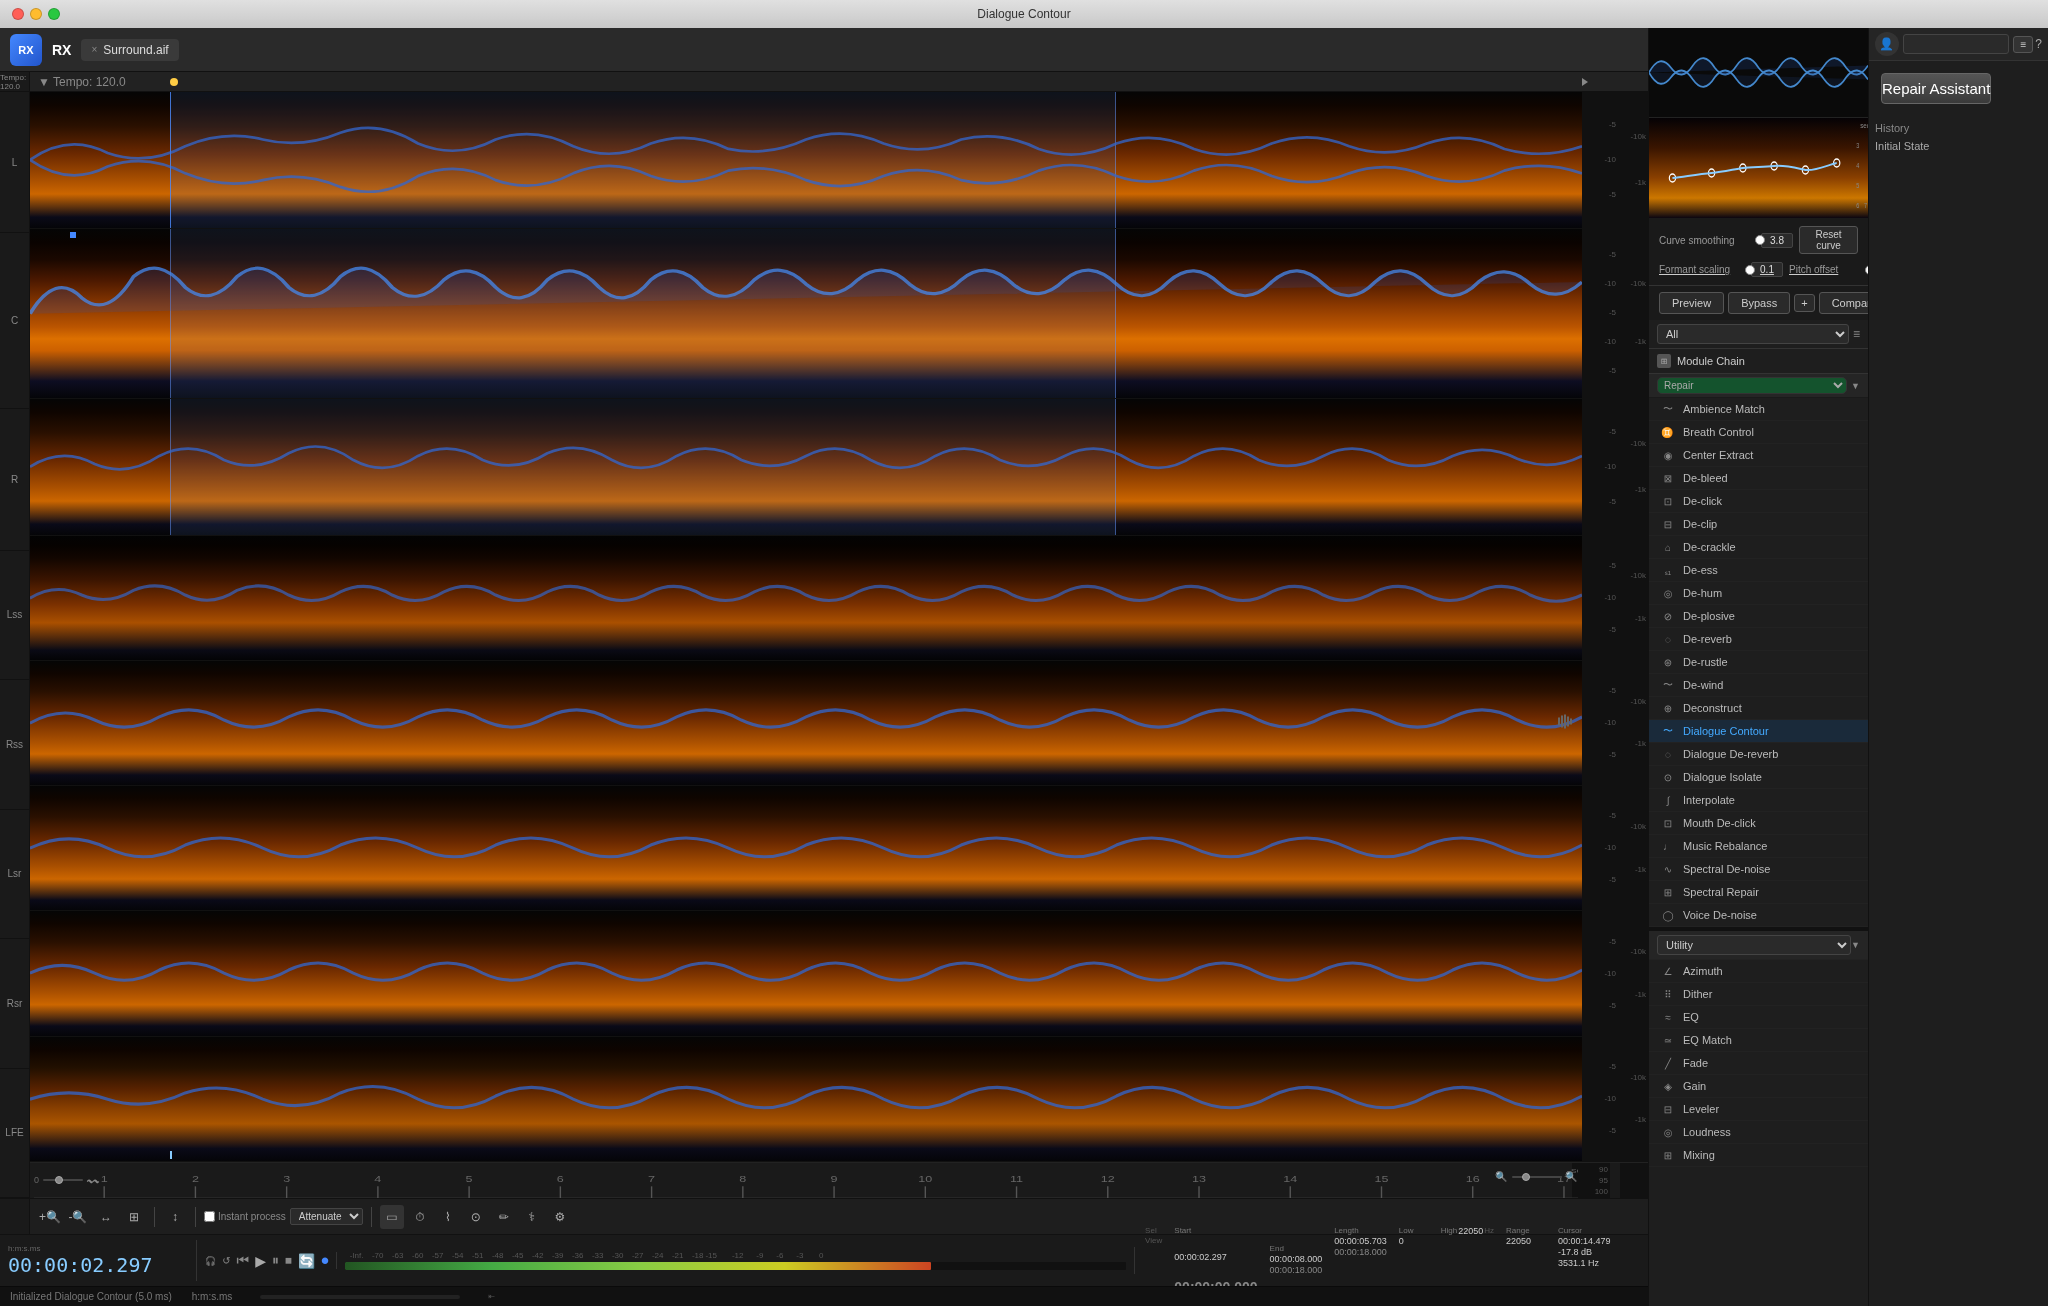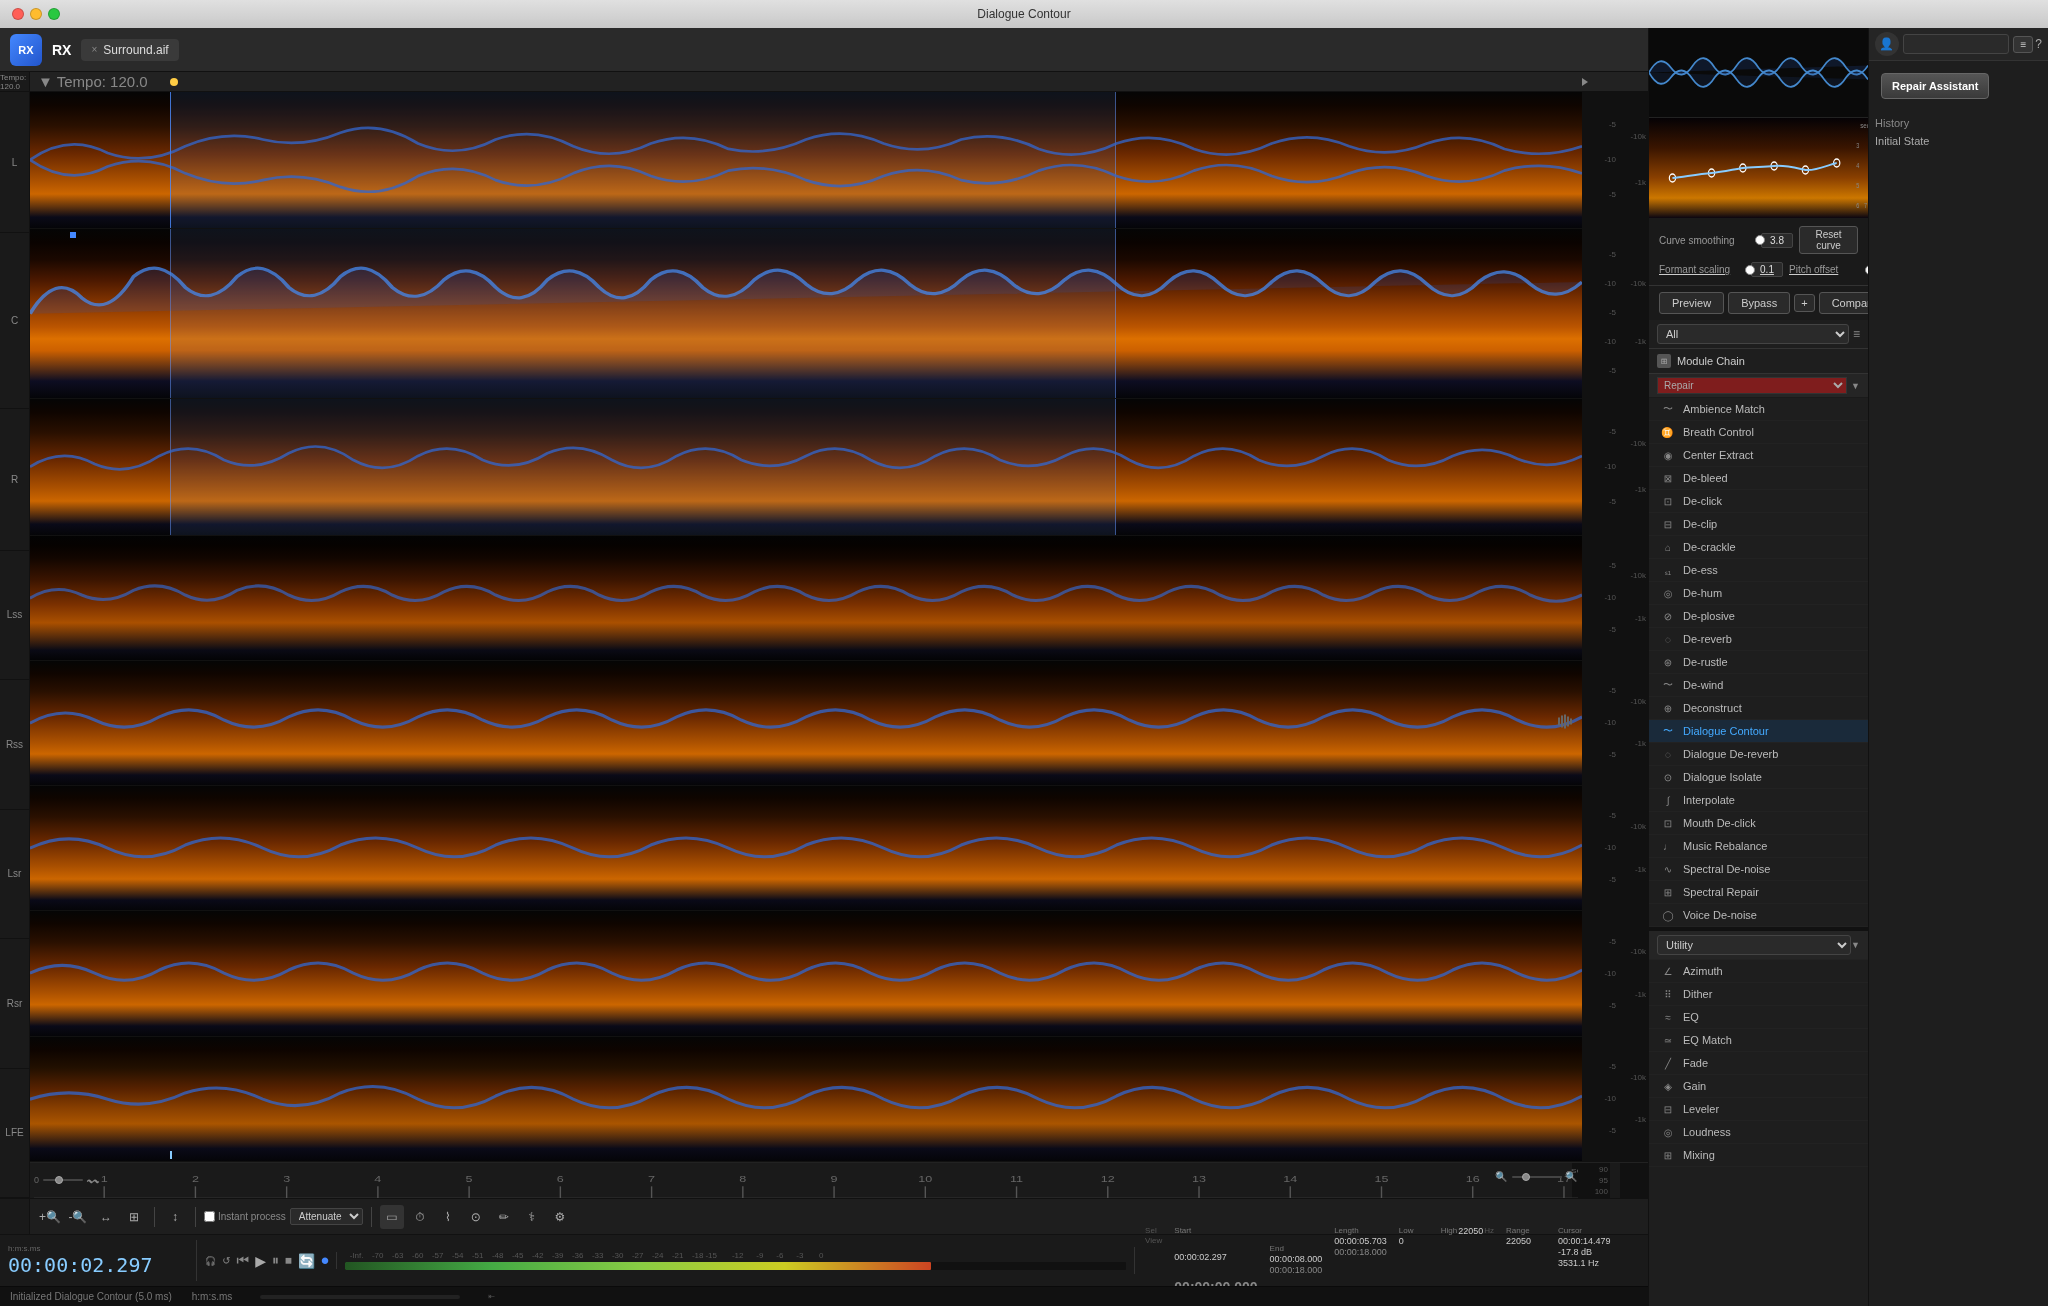--- a/index.html
+++ b/index.html
@@ -266,25 +266,24 @@
       display: flex;
       flex-direction: column;
       flex-shrink: 0;
     }
     .repair-assistant-btn {
       margin: 6px;
       background: linear-gradient(to bottom, #555, #3a3a3a);
       border: 1px solid #666;
       border-radius: 4px;
       color: #fff;
-      font-size: 11px;
-      padding: 6px 10px;
+      font-size: 15px;
+      padding: 6px 0;
       cursor: pointer;
       text-align: center;
-      font-weight: bold;
     }
     .history-panel {
       flex: 1;
       padding: 6px;
       font-size: 11px;
     }
     .history-title {
       color: #888;
       margin-bottom: 4px;
       font-size: 11px;
@@ -450,26 +449,26 @@
       font-size: 10px;
       color: #888;
       background: #252525;
       border-bottom: 1px solid #1a1a1a;
       display: flex;
       align-items: center;
       gap: 4px;
     }
     .repair-group-header select {
       flex: 1;
-      background: #7f1d1d;
+      background: #14532d;
       border: 1px solid #333;
       color: #aaa;
       font-size: 10px;
       padding: 1px 2px;
-      border-radius: 0;
+      border-radius: 5px;
     }
     .chevron { color: #888; font-size: 9px; }
 
     .db-scale-row {
       display: flex;
       flex-direction: column;
       justify-content: space-evenly;
       width: 38px;
       background: #111;
       font-size: 8px;
@@ -561,21 +560,21 @@
         <div class="track-label-col" style="flex:1.1; font-size:10px;">Lsr</div>
         <div class="track-label-col" style="flex:1.1; font-size:10px;">Rsr</div>
         <div class="track-label-col" style="flex:1.1; font-size:10px;">LFE</div>
 
         <div style="height:36px; border-top:1px solid #111;"></div>
       </div>
 
       <div class="tracks-rows" style="flex:1; display:flex; flex-direction:column; overflow:hidden;">
 
         <div style="height:20px; background:#222; border-bottom:1px solid #111; display:flex; align-items:center; padding:0 8px; flex-shrink:0; position:relative;">
-          <span style="font-size:15px; color:#888;">▼ <span>Tempo: 120.0</span></span>
+          <span style="font-size:12px; color:#888;">▼ <span>Tempo: 120.0</span></span>
           <div style="position:absolute; left:140px; top:50%; transform:translateY(-50%); width:8px; height:8px; background:#ffcc44; border-radius:50%;"></div>
           <div style="position:absolute; right:60px; top:50%; transform:translateY(-50%); width:6px; height:6px; border-left:6px solid #888; border-top:4px solid transparent; border-bottom:4px solid transparent;"></div>
         </div>
 
         <div class="single-track" style="flex:1.2; display:flex; min-height:0; border-bottom:1px solid #111;">
           <div class="track-content spec-bg" style="flex:1; position:relative; overflow:hidden; background: linear-gradient(180deg, #050505 0%, #0f0500 10%, #2a1000 25%, #6a2800 45%, #aa5000 65%, #cc6600 75%, #0a0a18 92%, #050508 100%);">
             <div class="selection-region" style="left:140px; right:30%; background:rgba(80,120,200,0.12);"></div>
             <div class="playhead" style="left:140px;"></div>
             <svg class="waveform-svg" viewBox="0 0 1200 100" preserveAspectRatio="none">
               <path d="M0,50 Q30,30 60,45 Q90,55 120,40 Q150,28 180,35 Q210,42 240,30 Q270,20 300,38 Q330,50 360,35 Q390,25 420,40 Q450,52 480,38 Q510,28 540,42 Q570,48 600,35 Q630,25 660,38 Q690,48 720,35 Q750,28 780,42 Q810,52 840,38 Q870,28 900,42 Q930,52 960,38 Q990,28 1020,40 Q1050,50 1080,38 Q1110,28 1140,42 Q1170,50 1200,40" stroke="#3366cc" stroke-width="2" fill="none" opacity="0.9"></path>

